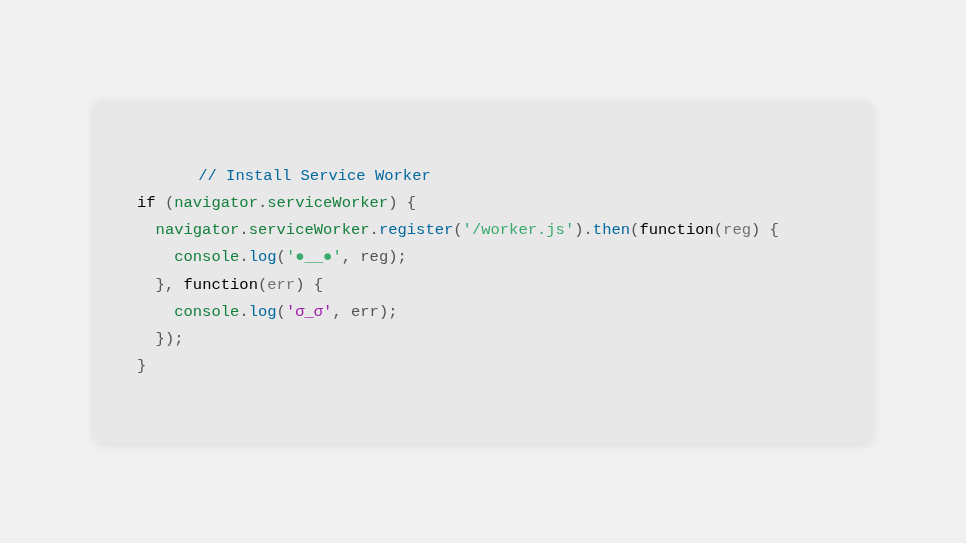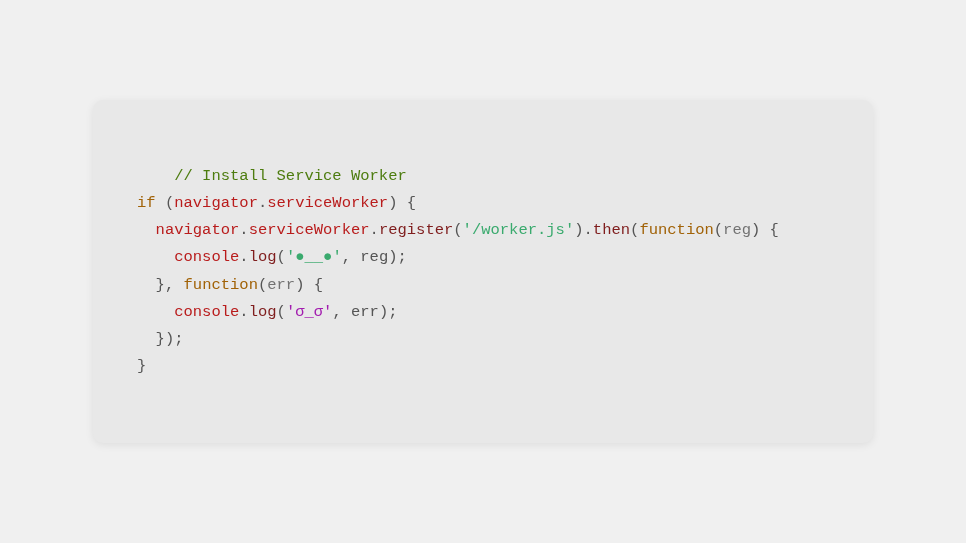--- a/index.html
+++ b/index.html
@@ -27,25 +27,25 @@
       box-shadow: 0 2px 8px rgba(0,0,0,0.08);
     }
 
     .code-block {
       font-family: 'Courier New', Courier, monospace;
       font-size: 15.5px;
       line-height: 1.75;
       white-space: pre;
     }
 
-    .c-comment { color: #4d7c0f; }
-    .c-keyword { color: #a16207; }
+    .c-comment { color: #0369a1; margin-left: 24px; }
+    .c-keyword { color: #000000; }
     .c-default { color: #555; }
-    .c-object { color: #b91c1c; }
-    .c-method { color: #7f1d1d; }
+    .c-object { color: #15803d; }
+    .c-method { color: #0369a1; }
     .c-string-green { color: #3aaa6e; text-align: center; }
     .c-string-red { color: #a21caf; }
     .c-param { color: #737373; }
   </style>
 </head>
 <body>
 
 <div class="code-container">
   <div class="code-block">
     <span><span class="c-comment">// Install Service Worker</span>

